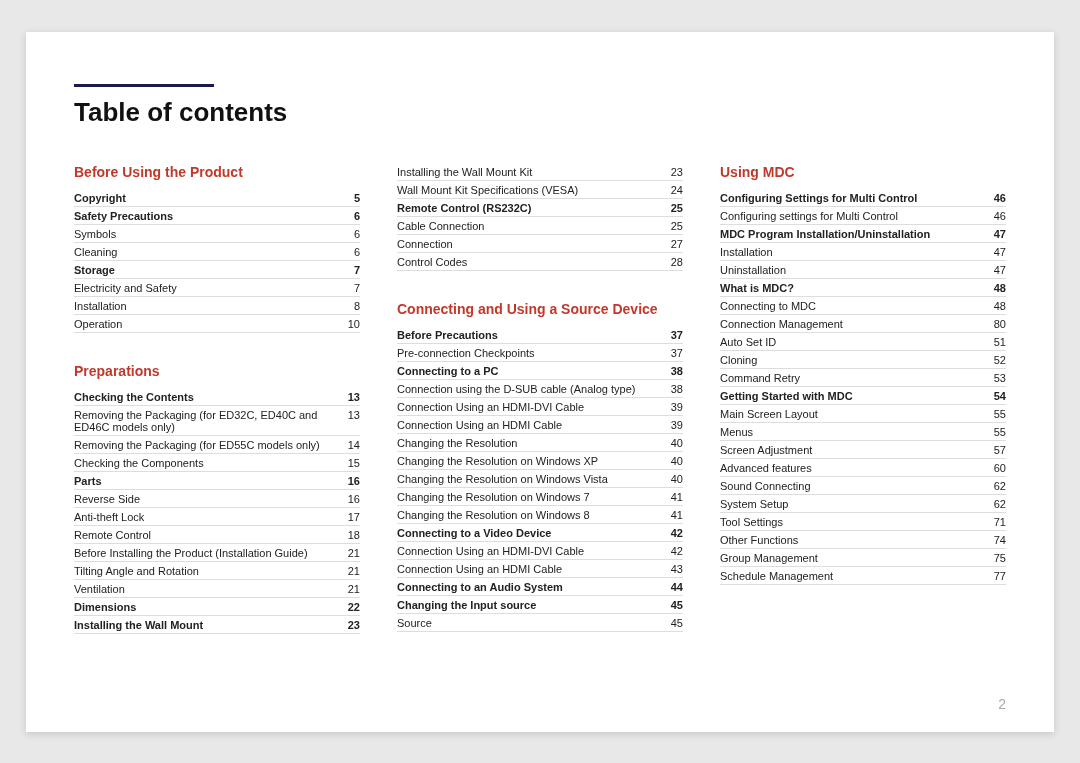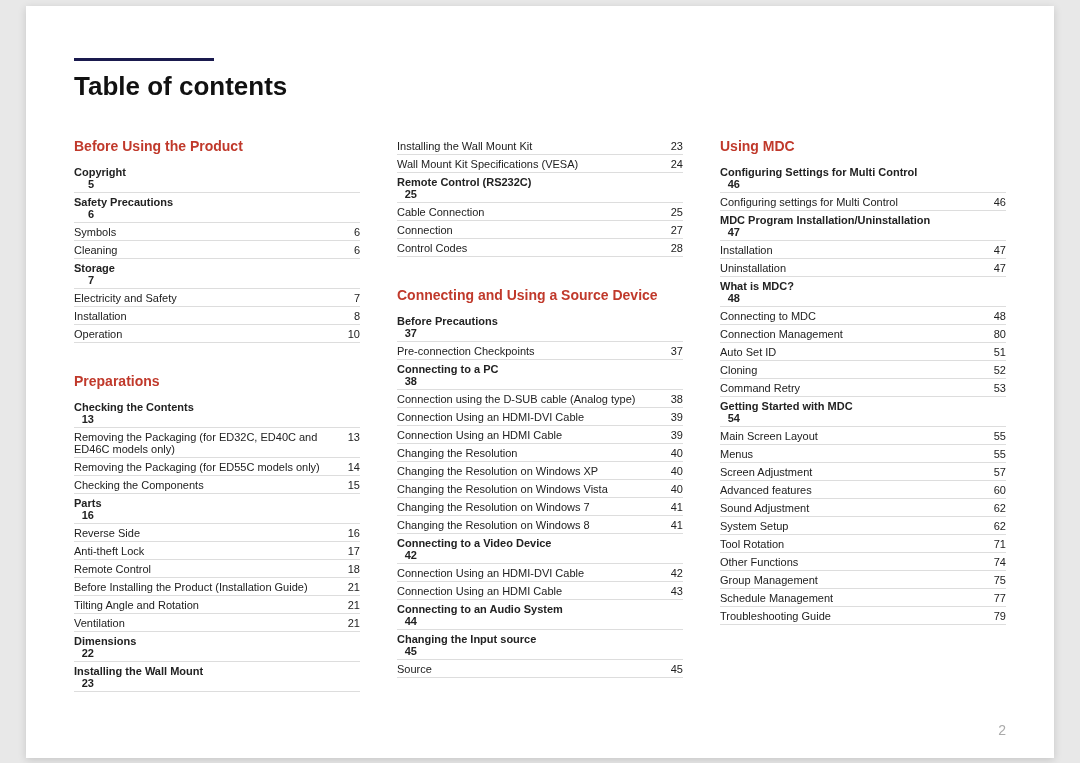--- a/index.html
+++ b/index.html
@@ -51,21 +51,20 @@
       justify-content: space-between;
       align-items: baseline;
       font-size: 11px;
       color: #222;
       padding: 2px 0;
       border-bottom: 1px solid #ddd;
       margin-bottom: 1px;
     }
     .toc-entry.bold {
       font-weight: bold;
-      flex-direction: column;
     }
     .toc-entry .label { flex: 1; padding-right: 4px; }
     .toc-entry .num { min-width: 20px; text-align: right; }
     .page-number {
       position: absolute;
       bottom: 20px;
       right: 48px;
       font-size: 14px;
       color: #aaa;
     }
@@ -346,47 +345,43 @@
             </div>
             <div class="toc-entry">
               <span class="label">Screen Adjustment</span>
               <span class="num">57</span>
             </div>
             <div class="toc-entry">
               <span class="label">Advanced features</span>
               <span class="num">60</span>
             </div>
             <div class="toc-entry">
-              <span class="label">Sound Adjustment</span>
+              <span class="label">Sound Connecting</span>
               <span class="num">62</span>
             </div>
             <div class="toc-entry">
               <span class="label">System Setup</span>
               <span class="num">62</span>
             </div>
             <div class="toc-entry">
-              <span class="label">Tool Rotation</span>
+              <span class="label">Tool Settings</span>
               <span class="num">71</span>
             </div>
             <div class="toc-entry">
               <span class="label">Other Functions</span>
               <span class="num">74</span>
             </div>
             <div class="toc-entry">
               <span class="label">Group Management</span>
               <span class="num">75</span>
             </div>
             <div class="toc-entry">
               <span class="label">Schedule Management</span>
               <span class="num">77</span>
             </div>
-            <div class="toc-entry">
-              <span class="label">Troubleshooting Guide</span>
-              <span class="num">79</span>
-            </div>
           </div>
       </div>
     </div>
 
   </div>
 
   <div class="page-number">2</div>
 </div>
 
 </body></html>

